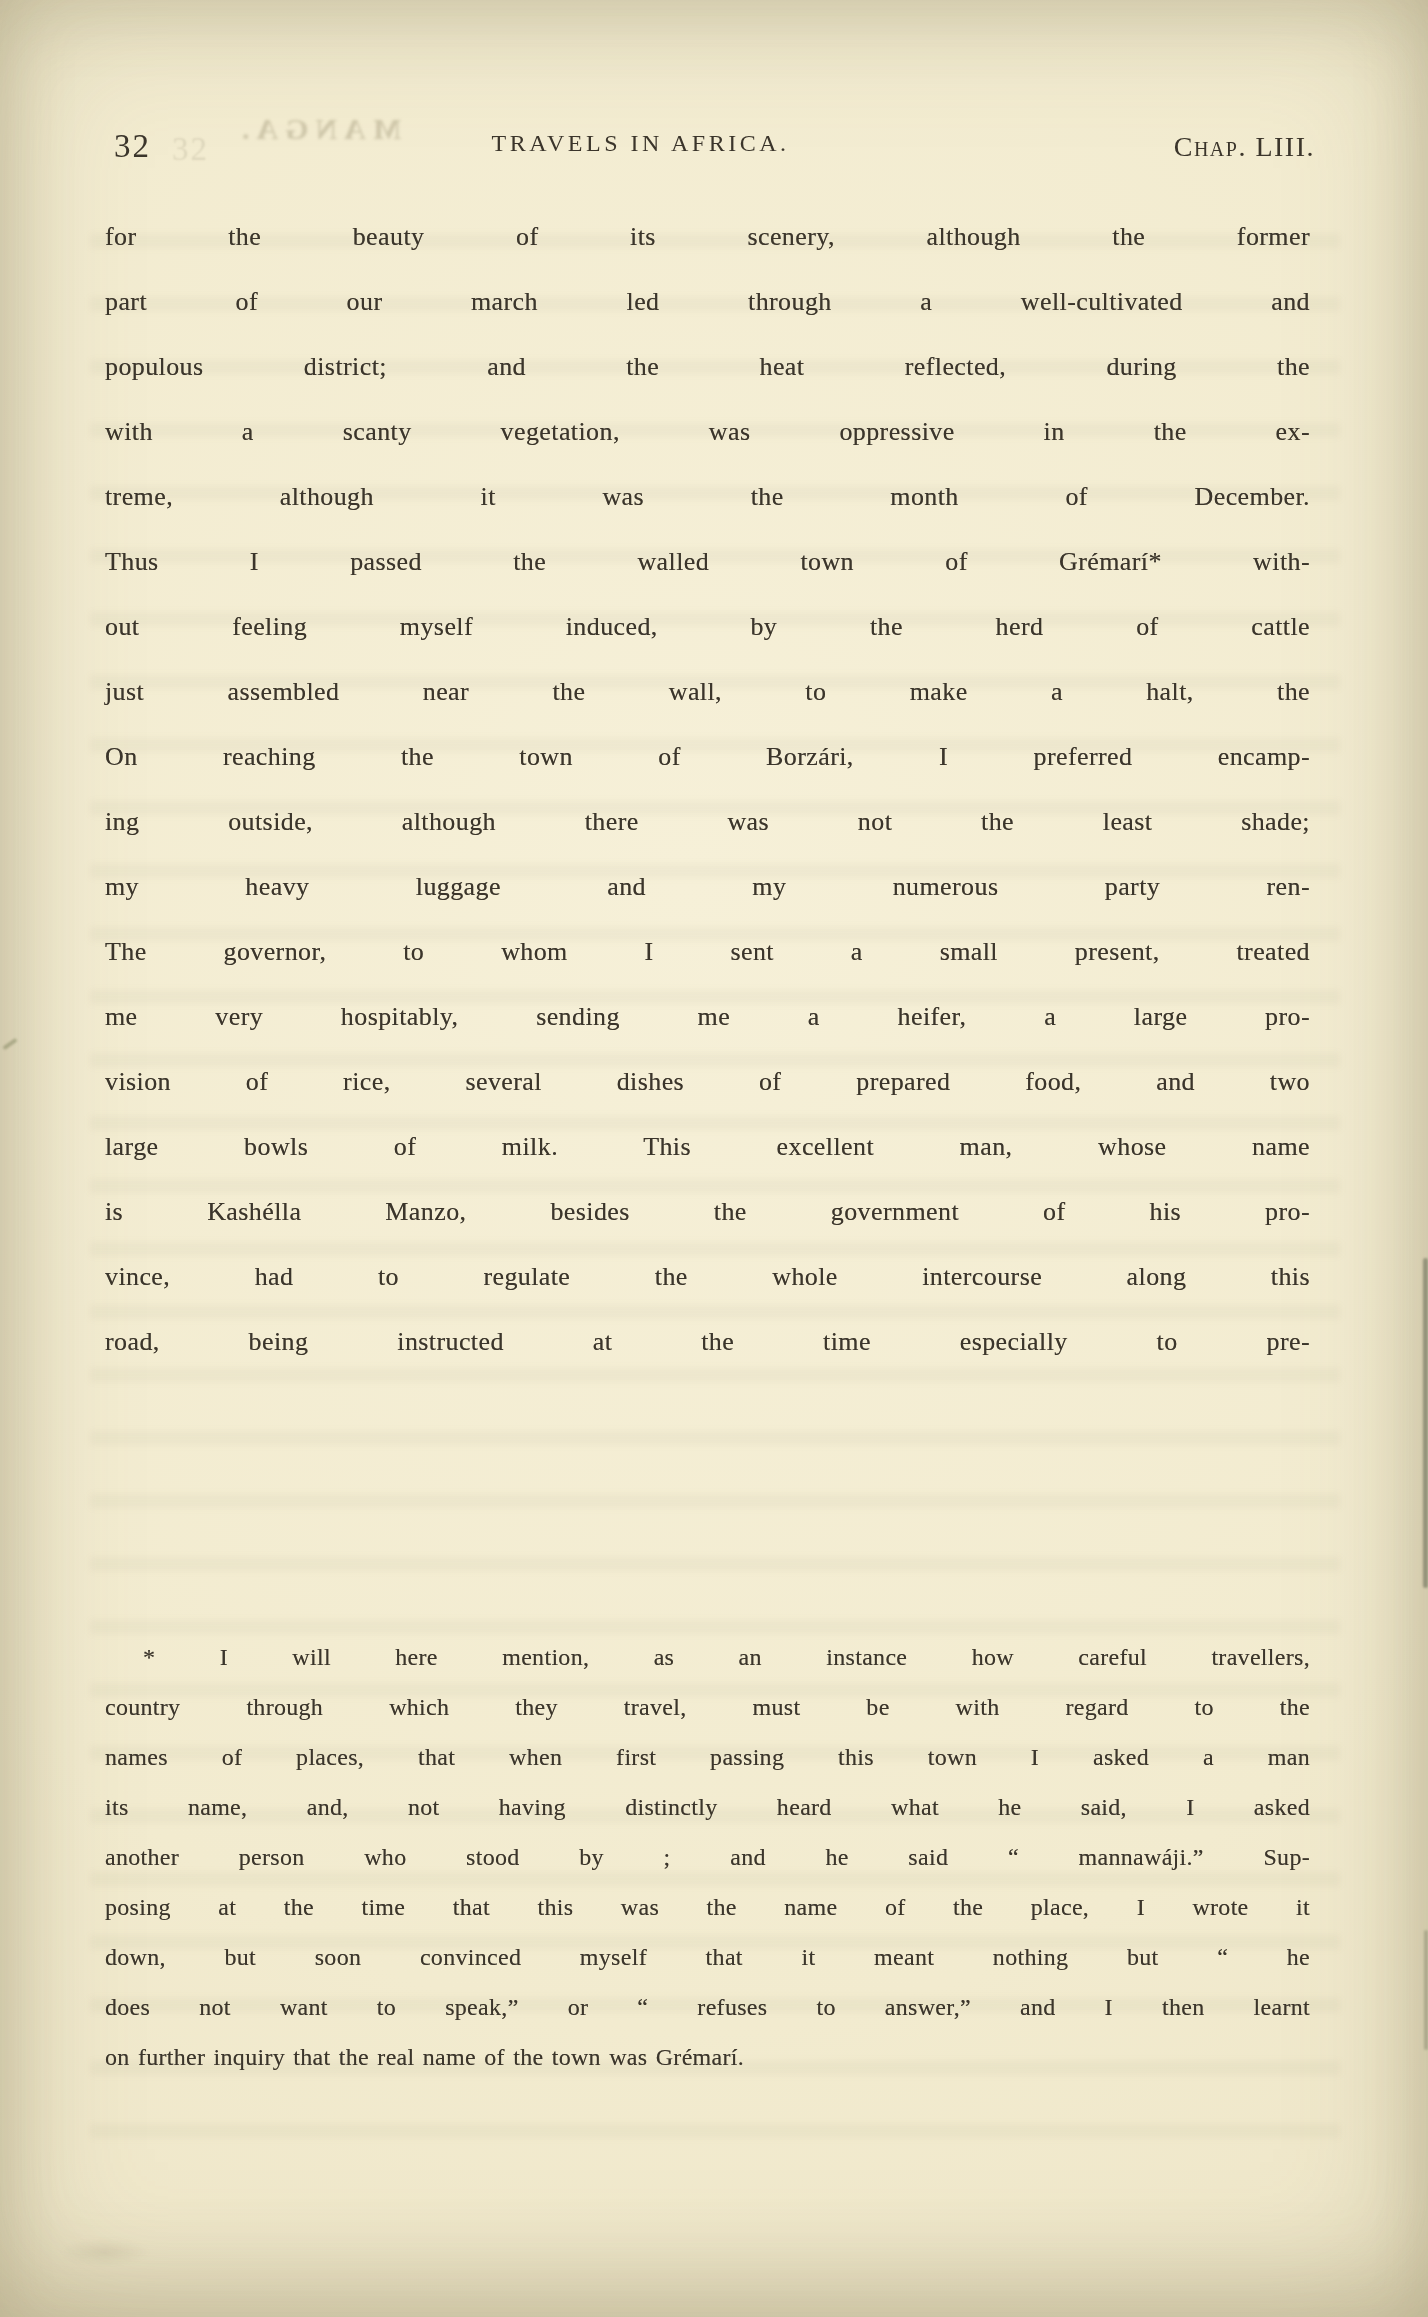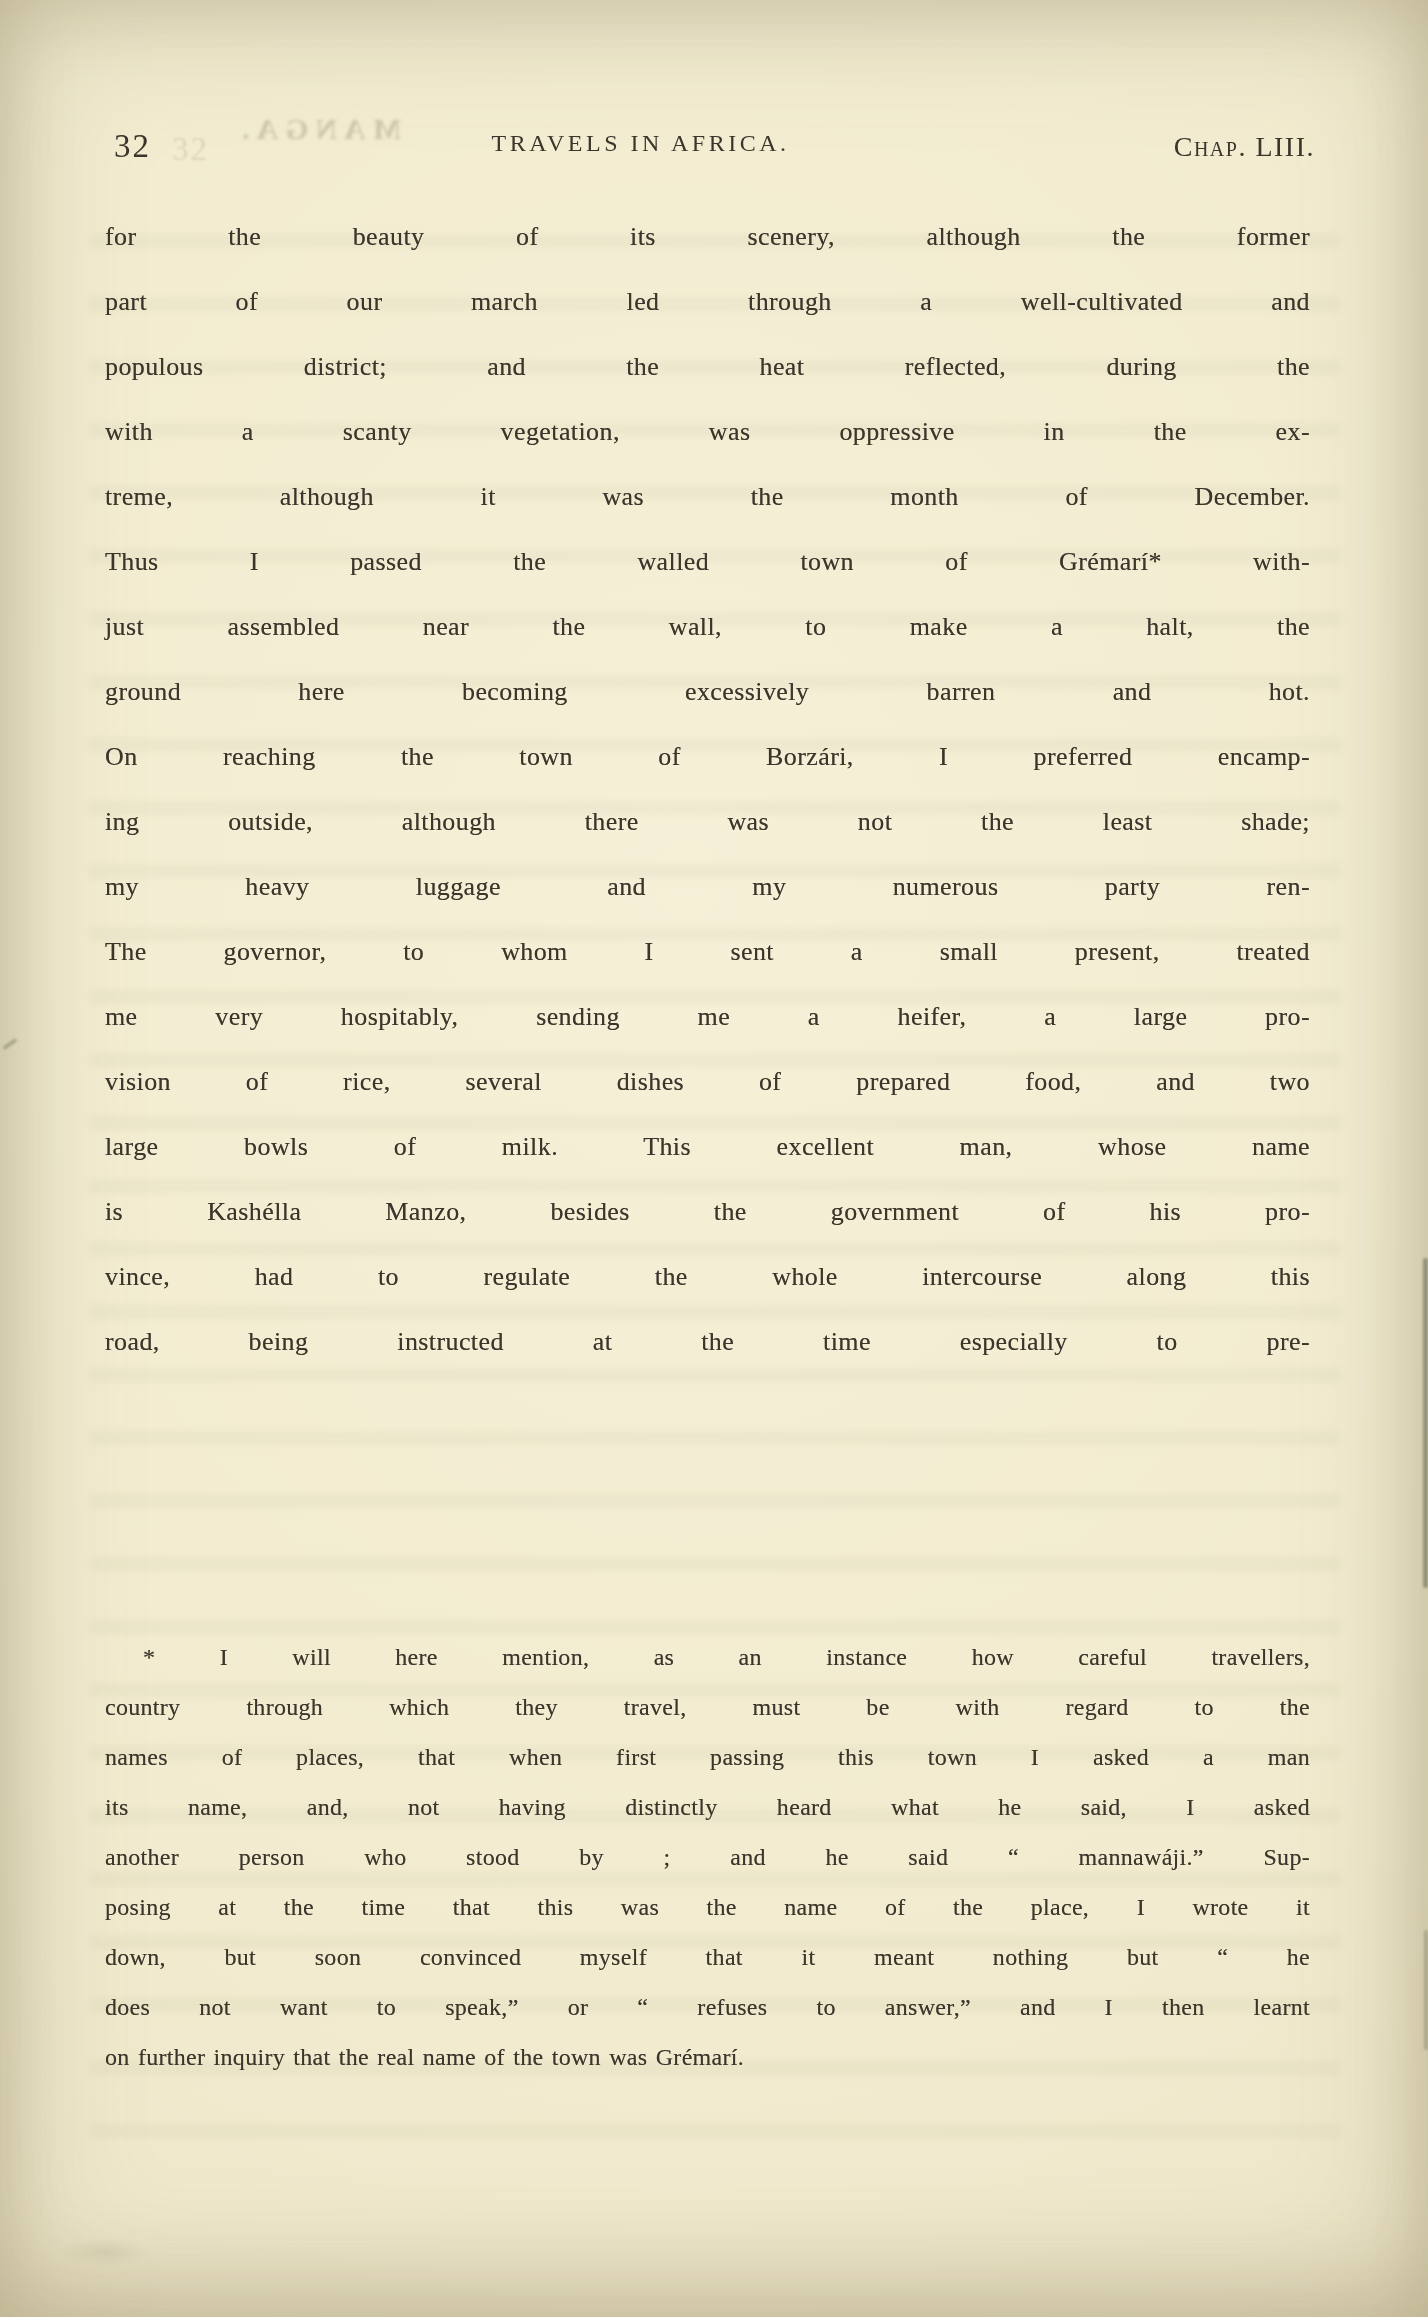--- a/index.html
+++ b/index.html
@@ -106,22 +106,22 @@
     <span class="chap">Chap. LIII.</span>
   </header>
 
   <main class="body-text">
       <div class="line">for the beauty of its scenery, although the former</div>
       <div class="line">part of our march led through a well-cultivated and</div>
       <div class="line">populous district; and the heat reflected, during the</div>
       <div class="line">with a scanty vegetation, was oppressive in the ex-</div>
       <div class="line">treme, although it was the month of December.</div>
       <div class="line">Thus I passed the walled town of Grémarí* with-</div>
+      <div class="line">out feeling myself induced, by the herd of cattle</div>
       <div class="line">just assembled near the wall, to make a halt, the</div>
-      <div class="line">ground here becoming excessively barren and hot.</div>
       <div class="line">On reaching the town of Borzári, I preferred encamp-</div>
       <div class="line">ing outside, although there was not the least shade;</div>
       <div class="line">my heavy luggage and my numerous party ren-</div>
       <div class="line">The governor, to whom I sent a small present, treated</div>
       <div class="line">me very hospitably, sending me a heifer, a large pro-</div>
       <div class="line">vision of rice, several dishes of prepared food, and two</div>
       <div class="line">large bowls of milk. This excellent man, whose name</div>
       <div class="line">is Kashélla Manzo, besides the government of his pro-</div>
       <div class="line">vince, had to regulate the whole intercourse along this</div>
       <div class="line">road, being instructed at the time especially to pre-</div>

